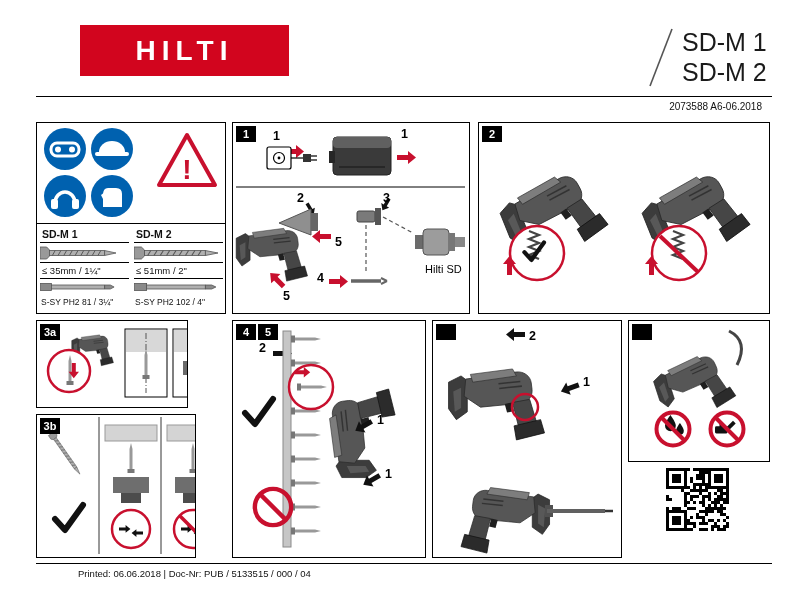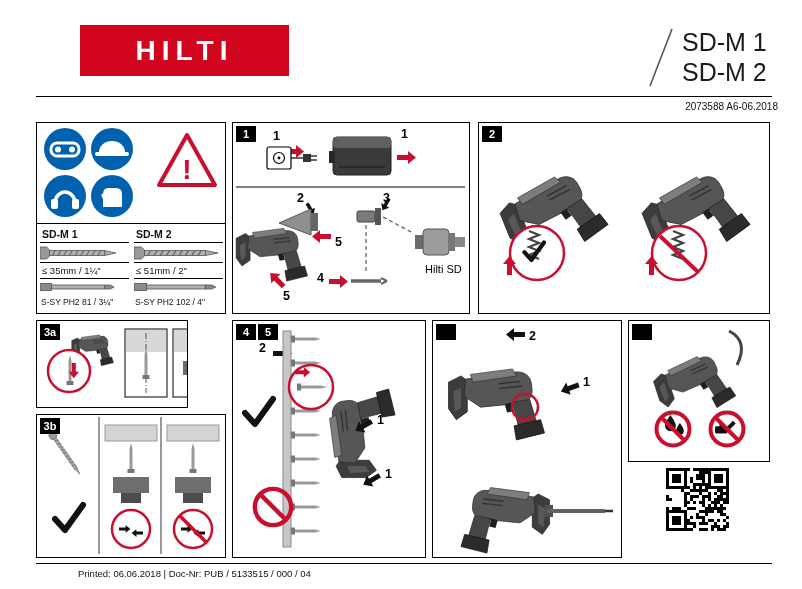--- a/index.html
+++ b/index.html
@@ -7,21 +7,21 @@
   body { font-family:"Liberation Sans", sans-serif; color:#111; }
   .page { position:relative; width:802px; height:589px; background:#fff; overflow:hidden; }
 
   
   .logo { position:absolute; left:36px; top:25px; width:209px; height:51px; background:#d2051e;
           display:flex; align-items:center; justify-content:center; color:#fff; font-weight:bold;
           font-size:28px; letter-spacing:6px;margin-left:44px; }
   .models { position:absolute; left:682px; top:27px; font-size:25px; line-height:30px; color:#1a1a1a; }
   .hdr-slash { position:absolute; left:648px; top:28px; }
   .hdr-rule { position:absolute; left:36px; top:96px; width:736px; border-top:1.3px solid #000; }
-  .doc-ref { position:absolute; right:24px; top:101px; font-size:10px; }
+  .doc-ref { position:absolute; right:40px; top:101px; font-size:10px; }
 
   
   .ftr-rule { position:absolute; left:36px; top:563px; width:736px; border-top:1.3px solid #000; }
   .ftr-text { position:absolute; left:78px; top:568px; font-size:9.5px;text-align:center; }
 
   
   .panel { position:absolute; border:1.5px solid #000; background:#fff; overflow:hidden; }
   .plabel { position:absolute; top:3px; left:3px; min-width:20px; height:16px; padding:0 3px;
             background:#000; color:#fff; font-size:11px; font-weight:bold;
             display:flex; align-items:center; justify-content:center; z-index:6; }
@@ -276,21 +276,21 @@
       <g>
         <rect x="136" y="8" width="46" height="68" fill="#fff" stroke="#000" stroke-width="1"></rect>
         <rect x="137" y="9" width="44" height="22" fill="#d8d8d8"></rect>
         <line x1="159" y1="12" x2="159" y2="72" stroke="#555" stroke-width="1" stroke-dasharray="6 2 1 2"></line>
         <rect x="146" y="40" width="26" height="14" fill="#6a6a6a"></rect>
         <rect x="152" y="54" width="14" height="10" fill="#4a4a4a"></rect>
       </g>
     </svg>
   </div>
 
-  <div class="panel" style="left:36px;top:414px;width:190px;height:144px;">
+  <div class="panel" style="left:36px;top:414px;width:160px;height:144px;">
     <div class="plabel">3b</div>
     <svg class="art" width="187" height="141" viewBox="0 0 187 141">
       <line x1="62" y1="2" x2="62" y2="139" stroke="#000" stroke-width="0.8"></line>
       <line x1="124" y1="2" x2="124" y2="139" stroke="#000" stroke-width="0.8"></line>
       <use href="#screwSpec" transform="translate(18,16) rotate(55) scale(0.62)"></use>
       <use href="#check" transform="translate(16,88)"></use>
       <g>
         <rect x="68" y="10" width="52" height="16" fill="#d4d4d4" stroke="#999"></rect>
         <use href="#screwSmall" transform="translate(90,58) rotate(-90)"></use>
         <rect x="76" y="62" width="36" height="16" fill="#6e6e6e"></rect>

